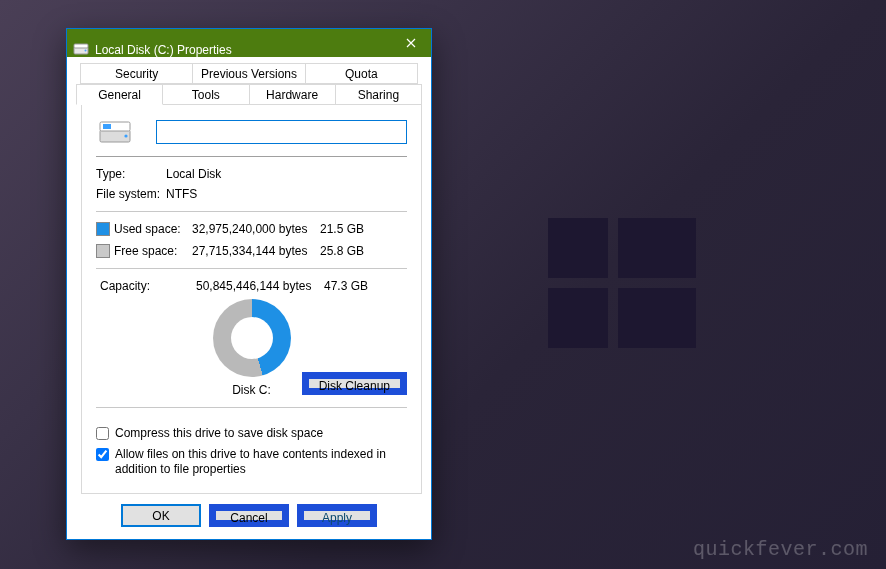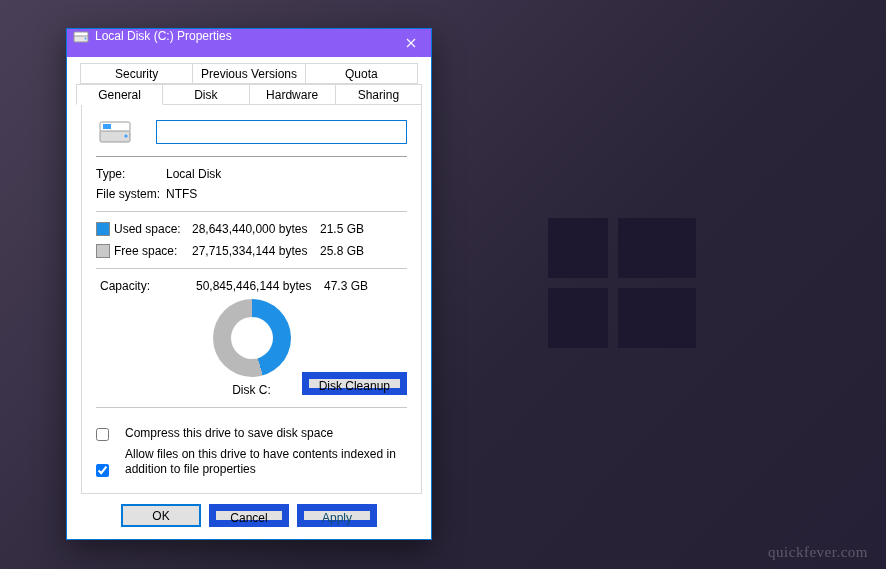--- a/index.html
+++ b/index.html
@@ -1,21 +1,21 @@
 <!DOCTYPE html>
 <html><head>
 <meta charset="utf-8">
 <style>
 html,body{margin:0;padding:0;height:100%;font-family:"Segoe UI",Tahoma,sans-serif;font-size:12px;color:#000}
 body{background:linear-gradient(135deg,#4a3f56 0%,#3a3248 30%,#2a2438 60%,#252035 100%);min-width:886px;min-height:569px;position:relative;overflow:hidden}
 .win-logo{position:absolute;left:548px;top:218px;display:grid;grid-template-columns:60px 78px;grid-template-rows:60px 60px;gap:10px}
 .win-logo div{background:#1d1730}
-.watermark{position:absolute;right:18px;bottom:8px;color:rgba(255,255,255,.25);font-size:15px;font-family:Liberation Serif, serif;letter-spacing:.5px}
+.watermark{position:absolute;right:18px;bottom:8px;color:rgba(255,255,255,.25);font-size:20px;font-family:Liberation Mono, monospace;letter-spacing:.5px}
 .dialog{position:absolute;left:66px;top:28px;width:364px;background:#fff;box-shadow:0 10px 30px rgba(0,0,0,.45);border:1px solid #0078d7}
-.titlebar{height:28px;background:#8b5cf6;color:#fff;display:flex;align-items:flex-start;padding:0 6px;font-size:12px}
+.titlebar{height:28px;background:#4d7c0f;color:#fff;display:flex;align-items:flex-end;padding:0 6px;font-size:12px}
 .titlebar .title-icon{width:16px;height:16px;margin-right:6px}
 .titlebar .title-text{flex:1}
 .titlebar .close{width:40px;height:28px;display:flex;align-items:center;justify-content:center;margin:-0px -6px 0 0;cursor:default}
 .tabs-wrap{padding:6px 9px 0 9px;background:#fff}
 .tab-rows{border-bottom:0}
 .tab-row{display:flex;height:21px}
 .tab-row .tab{flex:1;border:1px solid #d9d9d9;border-bottom:1px solid #d9d9d9;background:#fff;text-align:center;line-height:20px;font-size:12px;cursor:default;margin-left:-1px}
 .tab-row .tab:first-child{margin-left:0}
 .tab-row.row2 .tab.active{background:#fff;border-bottom:1px solid #fff;position:relative;z-index:2}
 .tab-row.row1{margin:0 4px}
@@ -33,21 +33,21 @@
 .cap{display:grid;grid-template-columns:96px 128px 58px;margin:6px 4px}
 .donut-wrap{display:flex;flex-direction:column;align-items:center;margin-top:6px;position:relative}
 .donut{width:78px;height:78px;border-radius:50%;background:conic-gradient(#1e90e5 0deg 164deg,#b9b9b9 164deg 360deg);display:flex;align-items:center;justify-content:center}
 .donut .hole{width:42px;height:42px;border-radius:50%;background:#fff}
 .drive-label{margin-top:6px;font-size:12px}
 .cleanup-btn{position:absolute;right:0;bottom:2px}
 button.win{background:#e1e1e1;border:7px solid #1d4ed8;height:23px;min-width:80px;font:inherit;padding:0 10px;cursor:default}
 button.win:disabled{color:#0c4a6e}
 button.win.default{background:#e1e1e1;border:1px solid #0078d7;box-shadow:inset 0 0 0 1px #0078d7}
 .checks{margin-top:18px}
-.check{display:flex;align-items:flex-end;margin:6px 0;gap:16px}
+.check{display:flex;align-items:flex-start;margin:6px 0;gap:6px}
 .check input{margin:1px 0 0 0;width:13px;height:13px}
 .check label{line-height:15px}
 .dlg-buttons{display:flex;justify-content:center;gap:8px;padding:10px 12px 12px 12px;background:#fff}
 .tab-panel-wrap{background:#fff;padding:0 9px 0 14px}
 </style>
 </head>
 <body>
 
 <div class="win-logo">
   <div></div>
@@ -76,21 +76,21 @@
 
   <div class="tabs-wrap">
     <div class="tab-rows">
       <div class="tab-row row1">
         <div class="tab">Security</div>
         <div class="tab">Previous Versions</div>
         <div class="tab">Quota</div>
       </div>
       <div class="tab-row row2">
         <div class="tab active">General</div>
-        <div class="tab">Disk</div>
+        <div class="tab">Tools</div>
         <div class="tab">Hardware</div>
         <div class="tab">Sharing</div>
       </div>
     </div>
   </div>
 
   <div class="tab-panel-wrap">
   <div class="tab-panel">
 
     <div class="row">
@@ -112,21 +112,21 @@
       <span>Local Disk</span>
       <span>File system:</span>
       <span>NTFS</span>
     </div>
 
     <hr class="hr light">
 
     <div class="sp">
       <span class="sw used"></span>
       <span>Used space:</span>
-      <span>28,643,440,000 bytes</span>
+      <span>32,975,240,000 bytes</span>
       <span>21.5 GB</span>
 
       <span class="sw free"></span>
       <span>Free space:</span>
       <span>27,715,334,144 bytes</span>
       <span>25.8 GB</span>
     </div>
 
     <hr class="hr light">
 

